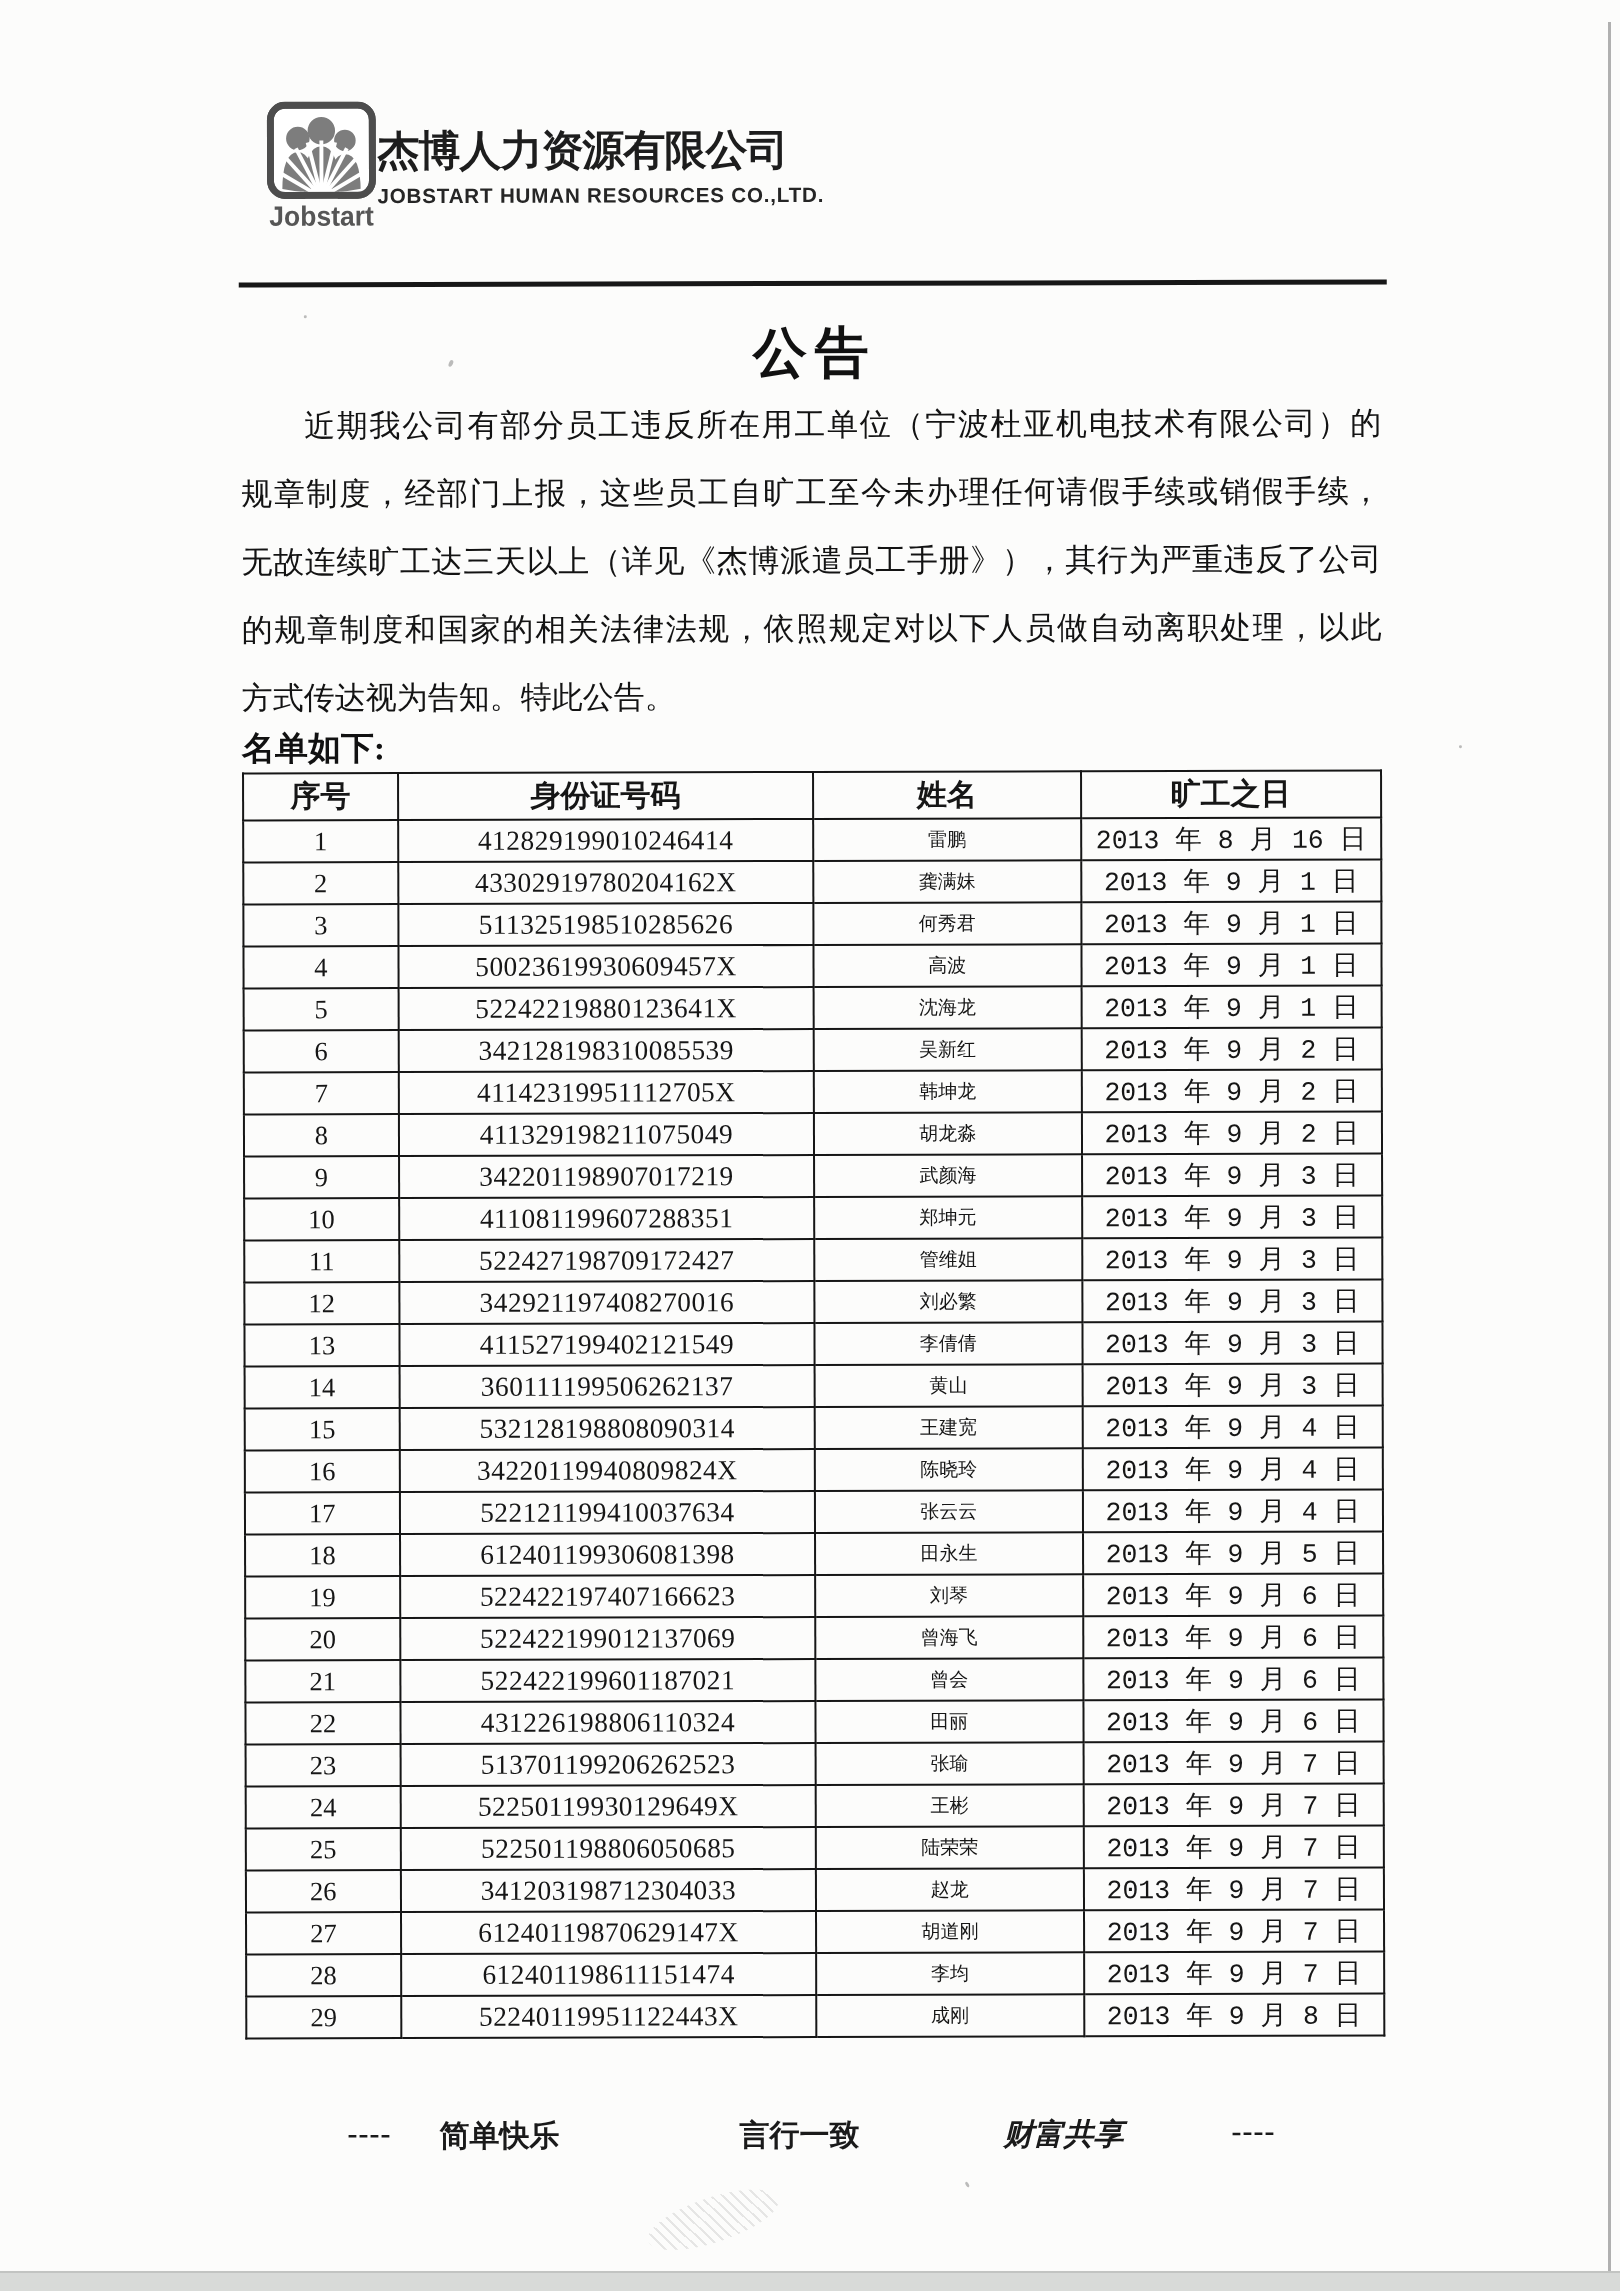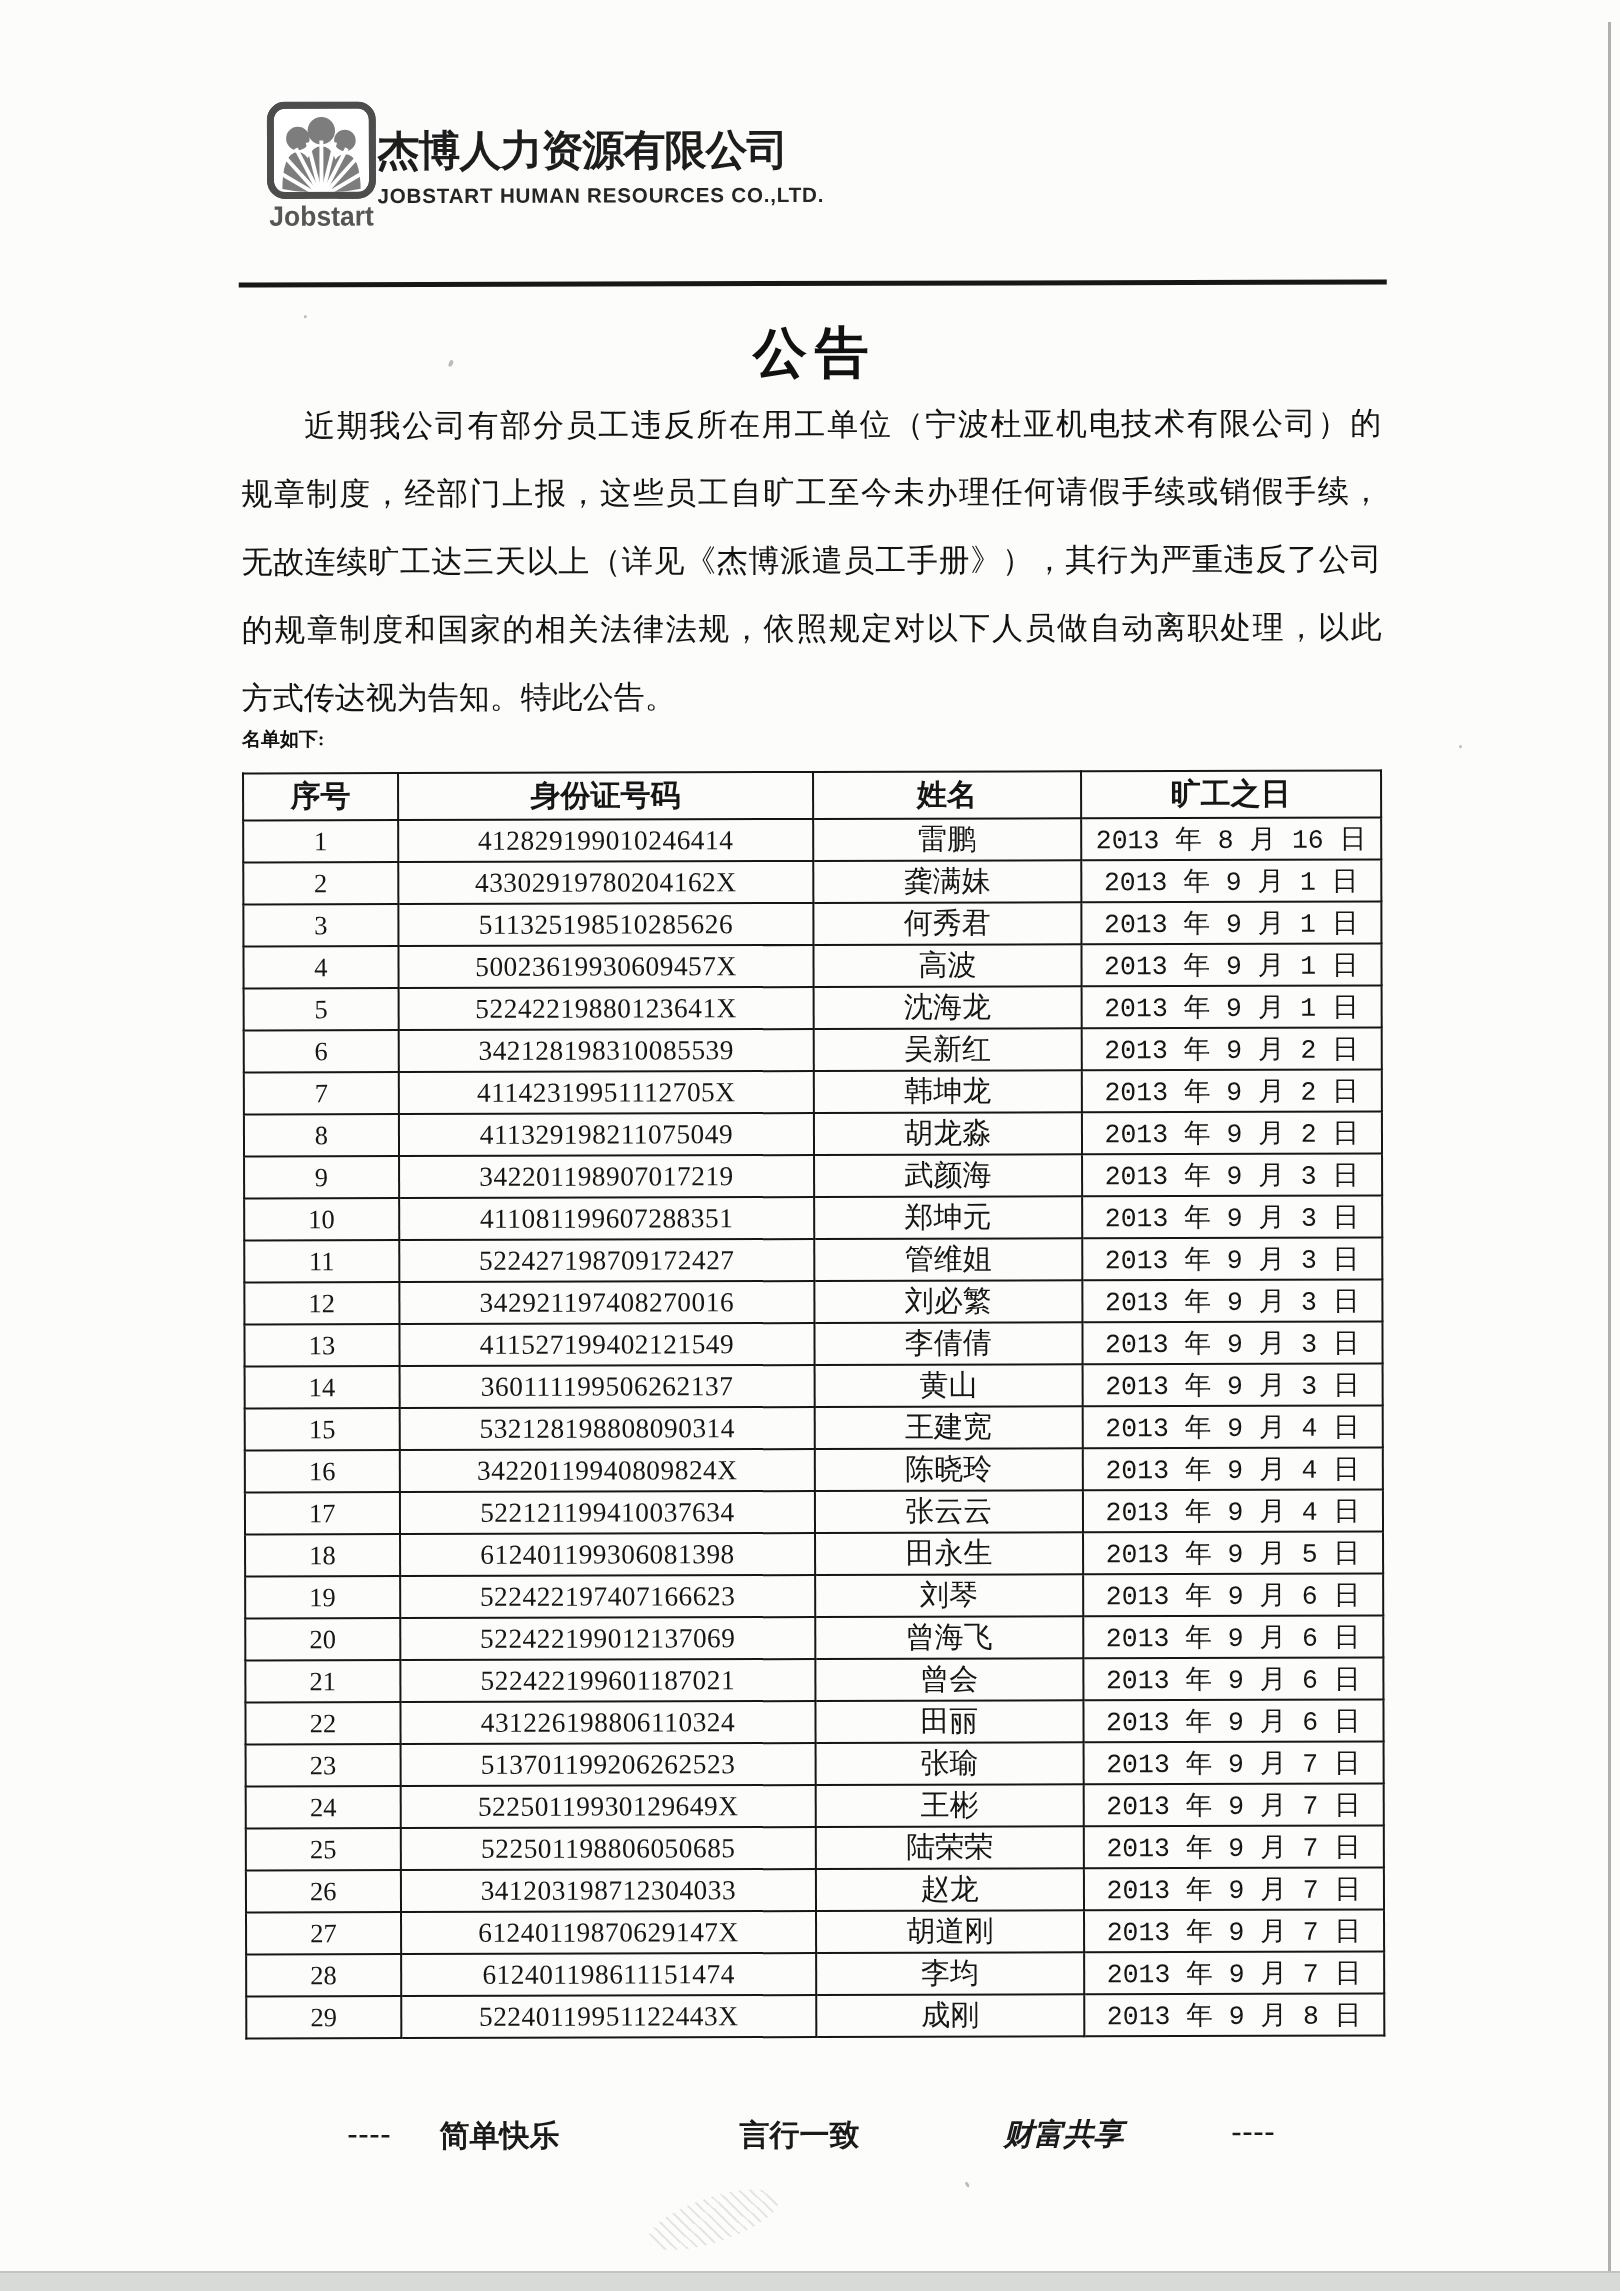--- a/index.html
+++ b/index.html
@@ -34,38 +34,38 @@
     text-align:center; font-size:54px; font-weight:bold; letter-spacing:7.8px;
     padding-left:7.8px; box-sizing:border-box; color:#111;
   }
 
   .paragraph{position:absolute; left:243px; top:391px; width:1140px;
     font-size:31px; line-height:68px; color:#131313;}
   .para-line{text-align:justify; text-align-last:justify; height:68px; overflow:hidden;}
   .para-line.first{text-indent:63px;}
   .para-line.last{text-align-last:left;}
 
-  .list-label{position:absolute; left:243px; top:725px; font-size:19px; font-weight:bold; color:#111;}
+  .list-label{position:absolute; left:243px; top:725px; font-size:33px; font-weight:bold; color:#111;}
 
   
   .roster{
     position:absolute; left:243px; top:771px; width:1140px;
     border-collapse:collapse; table-layout:fixed;
   }
   .roster th,.roster td{
     border:2px solid #161616; text-align:center; vertical-align:middle;
     padding:0; overflow:hidden; white-space:nowrap;
   }
   .roster{border:2.9px solid #141414;}
   .roster th{height:45px; font-size:30px; font-weight:bold; border-bottom:2.9px solid #141414;}
   .roster td{height:40px;}
   .col0{width:13.6%;} .col1{width:36.5%;} .col2{width:23.5%;} .col3{width:26.4%;}
   td.c0{font-size:26.5px;}
   td.c1{font-size:27.4px; letter-spacing:0.5px;}
-  td.c2{font-size:29px;}
+  td.c2{font-size:19px;}
   td.c3{font-size:26.5px;font-family:Liberation Mono, monospace;}
 
   
   .footer{position:absolute; left:0; top:2115px; width:1620px; height:45px;
     font-size:30px; font-weight:bold; color:#1a1a1a;}
   .footer span{position:absolute; white-space:nowrap;}
   .f-dash-l{left:345px; letter-spacing:1px;}
   .f-s1{left:437px;}
   .f-s2{left:737px;text-align:right;}
   .f-s3{left:1001px;font-style:italic;}

